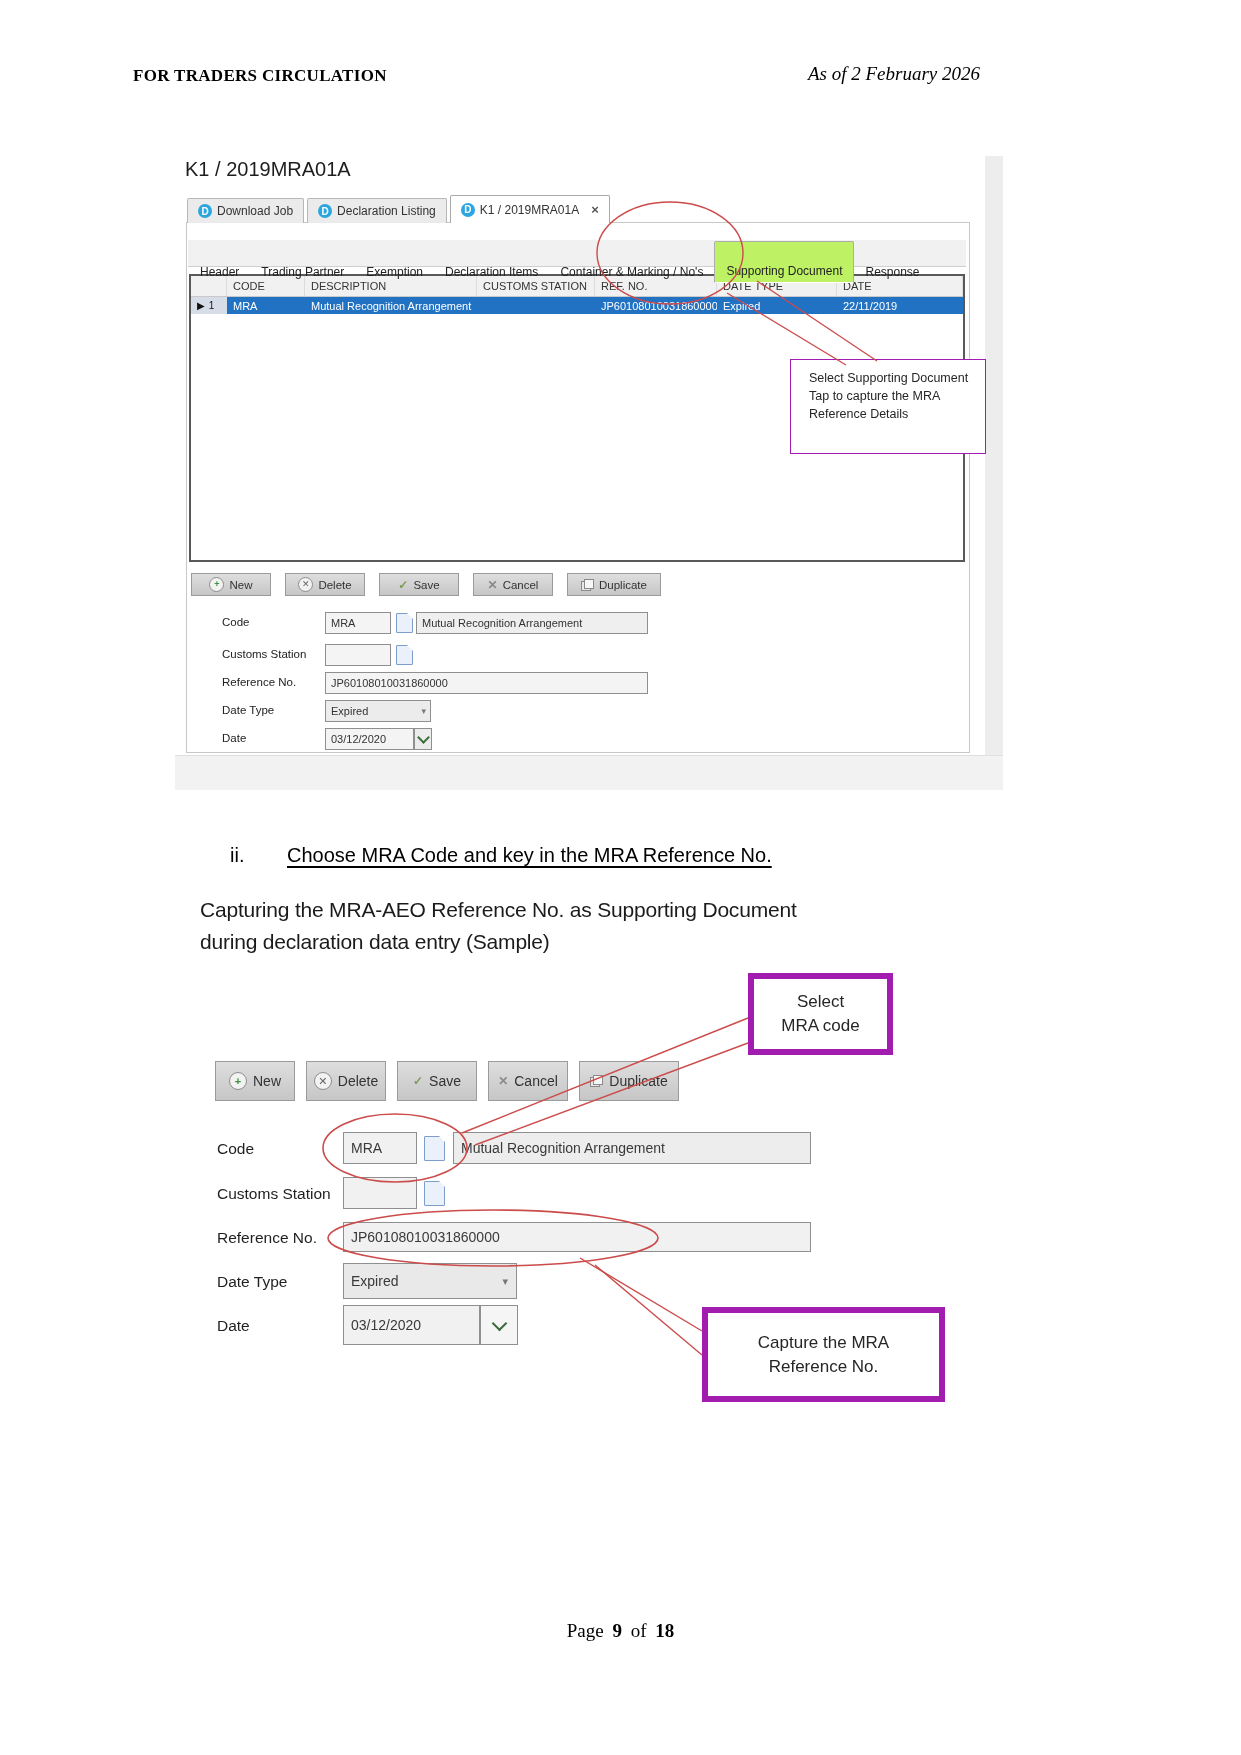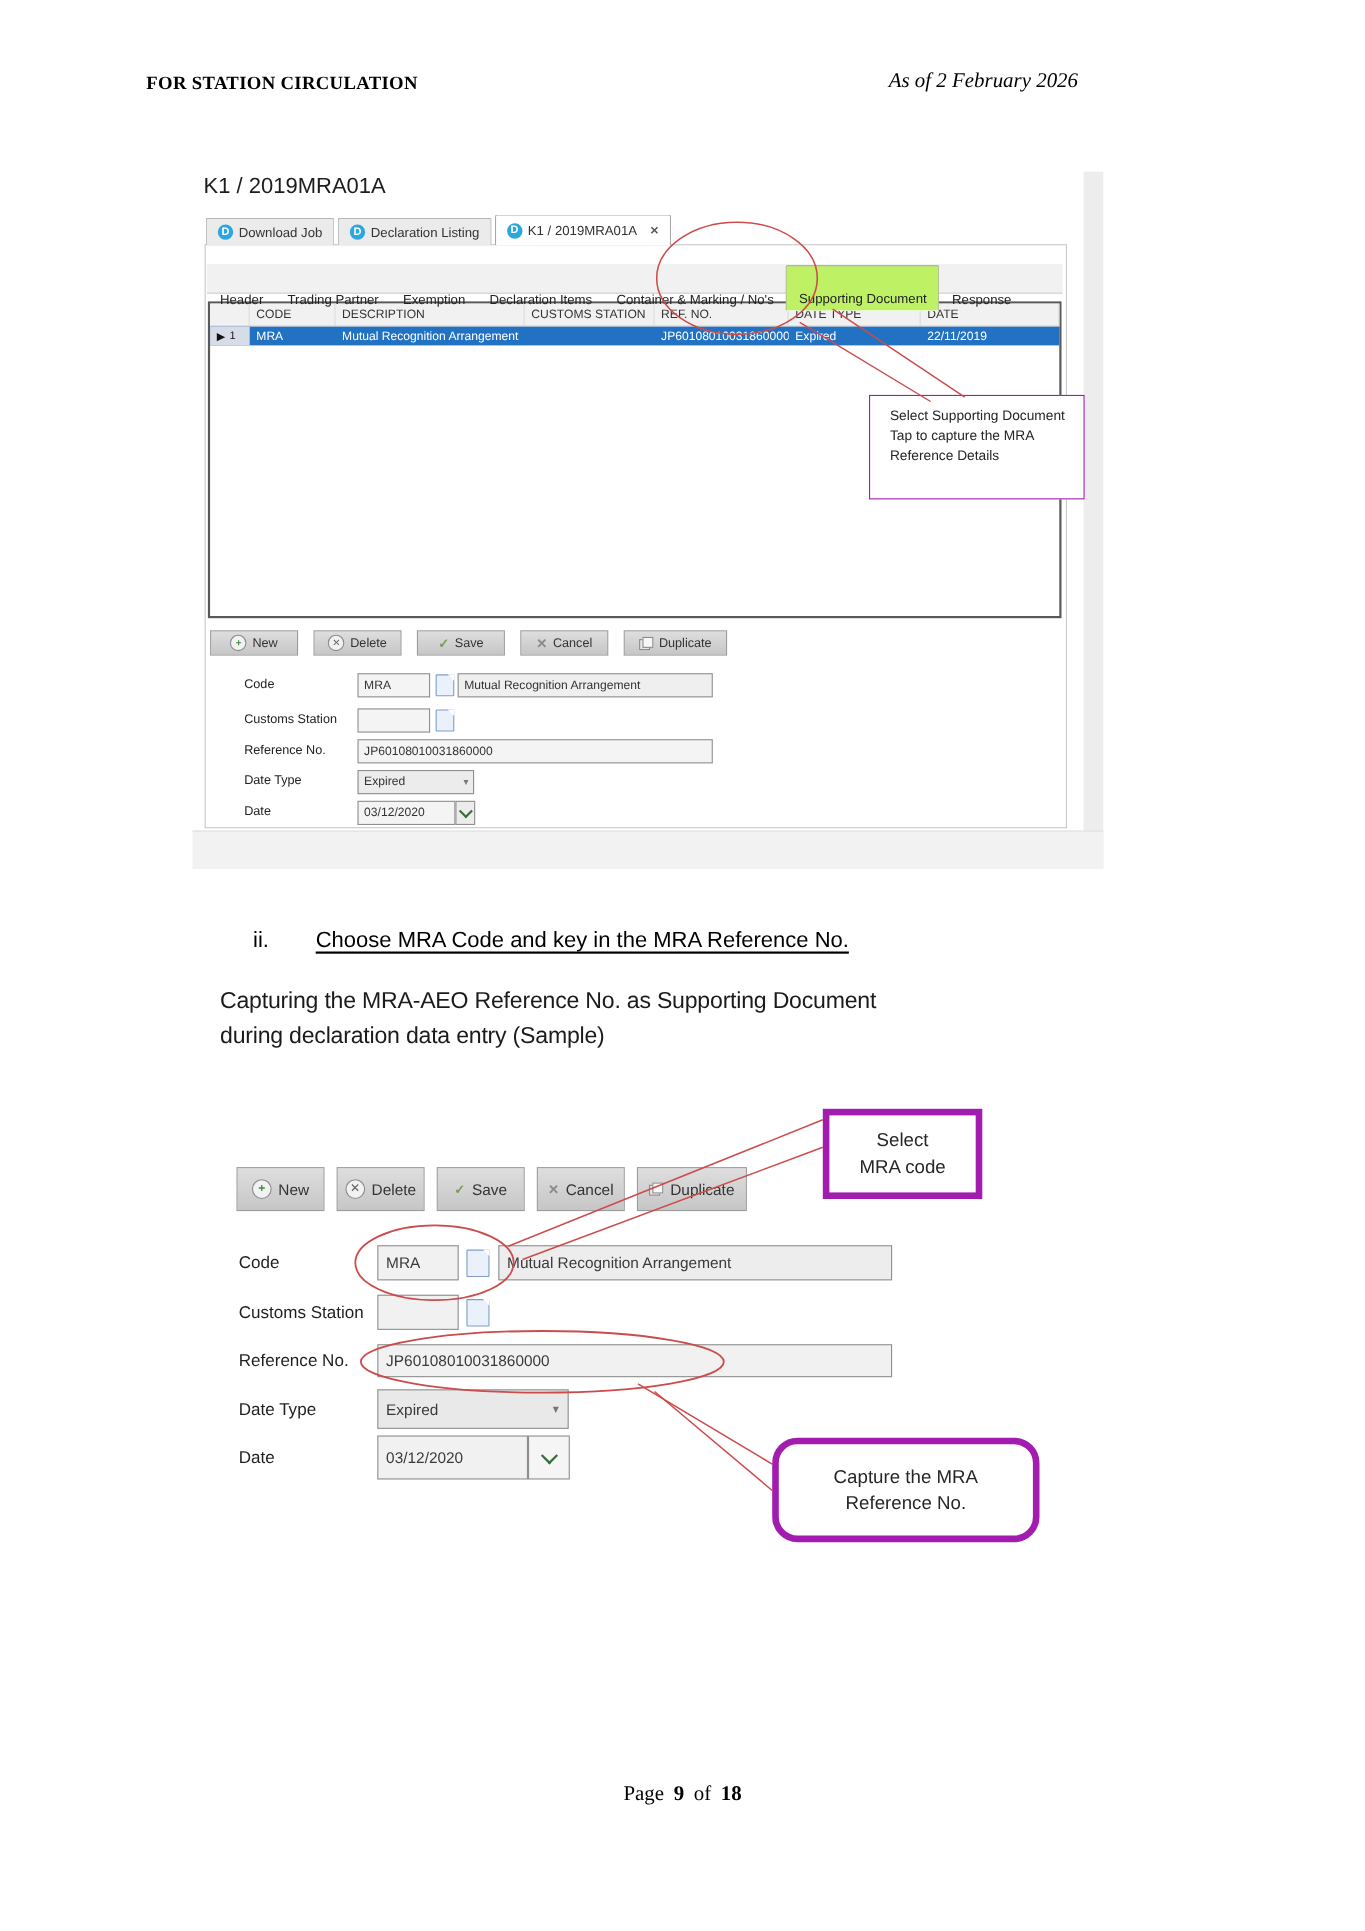--- a/index.html
+++ b/index.html
@@ -86,41 +86,41 @@
   .chevbox{position:absolute;box-sizing:border-box;border:1px solid #8f8f8f;background:#ececec;
         display:flex;align-items:center;justify-content:center;}
   .chev{display:inline-block;width:7px;height:7px;border-right:2px solid #3a6c3a;
         border-bottom:2px solid #3a6c3a;transform:rotate(45deg);margin-top:-3px;}
   
   .callout{position:absolute;background:#fff;border:6px solid #a21caf;color:#262626;z-index:20;}
   .co1{left:615px;top:206px;width:170px;height:84px;font-size:12.5px;line-height:1.45;
         padding:9px 6px 0 18px;box-sizing:content-box;}
   .co-select{left:573px;top:85px;width:145px;height:82px;font-size:17px;line-height:1.4;
         display:flex;flex-direction:column;align-items:center;justify-content:center;text-align:center;
-        box-sizing:border-box;margin-top:35px;}
+        box-sizing:border-box;}
   .co-capture{left:527px;top:419px;width:243px;height:95px;font-size:17px;line-height:1.4;
         display:flex;flex-direction:column;align-items:center;justify-content:center;text-align:center;
-        box-sizing:border-box;border-radius:23px;}
+        box-sizing:border-box;}
   
   .s2-title{position:absolute;left:25px;font-size:21px;letter-spacing:-.2px;color:#1b1b1b;}
   .btnrow2{position:absolute;left:40px;top:173px;display:flex;gap:11px;}
   .btnrow2 .btn{width:80px;height:40px;font-size:14px;gap:6px;}
   .btnrow2 .btn.wide{width:100px;}
   .btnrow2 .ic-circ{width:16px;height:16px;font-size:11px;}
   .f2-label{position:absolute;left:42px;font-size:15.5px;color:#1f1f1f;}
   .f2-input{position:absolute;box-sizing:border-box;border:1px solid #8f8f8f;background:#f1f1f1;
         font-size:14px;color:#3a3a3a;display:flex;align-items:center;padding-left:7px;}
   .lookup2{width:19px;height:23px;}
 </style>
 </head>
 <body>
 
 <div class="page">
 
-  <div class="doc-header-left">FOR STATION CIRCULATION</div>
+  <div class="doc-header-left">FOR TRADERS CIRCULATION</div>
   <div class="doc-header-right">As of 2 February 2026</div>
 
   <div class="shot" id="shot1">
     <div class="s1-title">K1 / 2019MRA01A</div>
     <div class="s1-rightcol"></div>
     <div class="s1-panel"></div>
 
     <div class="wtabs">
       <div class="wtab">
         <span class="dicon">D</span>

